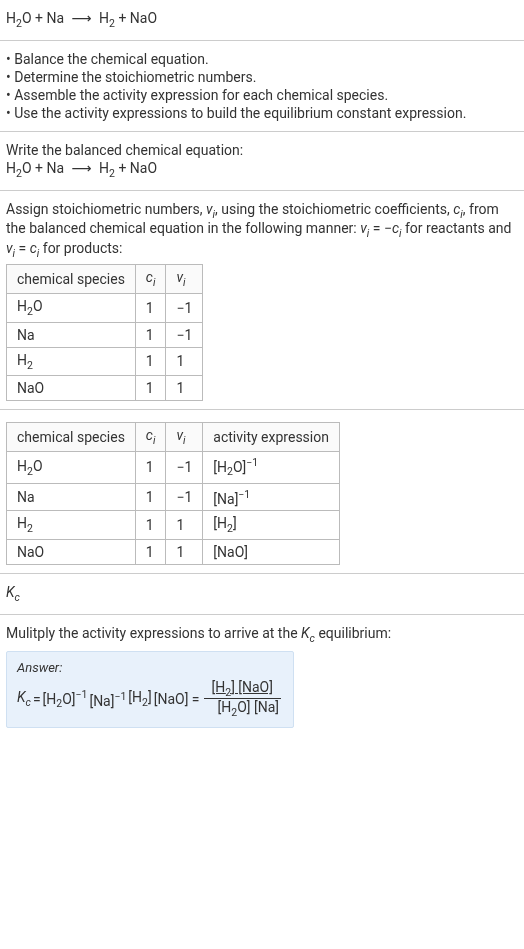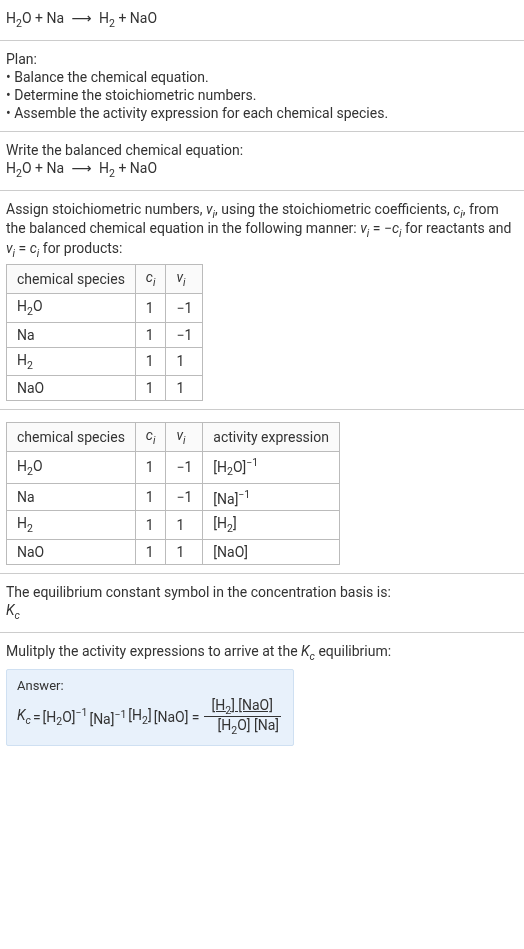--- a/index.html
+++ b/index.html
@@ -34,21 +34,21 @@
   }
   table.data th { background: #fafafa; margin-left: 27px; }
   .answer-box {
     background: #e8f1fb;
     border: 1px solid #cfe0f2;
     border-radius: 2px;
     padding: 8px 10px;
     display: inline-block;
     margin-top: 4px;
   }
-  .answer-label { font-size: 13px; }
+  .answer-label { font-size: 13px; font-style: italic; }
   .frac {
     display: inline-block;
     vertical-align: middle;
     text-align: center;
     margin: 0 2px;
   }
   .frac .num {
     display: block;
     border-bottom: 1px solid #333;
     padding: 0 2px;
@@ -72,24 +72,24 @@
 
 <div class="section">
   <div class="line nowrap">
     <span><span>H</span><sub>2</sub><span>O + Na</span></span>
     <span class="arrow">⟶</span>
     <span><span>H</span><sub>2</sub><span> + NaO</span></span>
   </div>
 </div>
 
 <div class="section">
-  <div class="line">Plan:</div>
   <div class="line">• Balance the chemical equation.</div>
   <div class="line">• Determine the stoichiometric numbers.</div>
   <div class="line">• Assemble the activity expression for each chemical species.</div>
+  <div class="line">• Use the activity expressions to build the equilibrium constant expression.</div>
 </div>
 
 <div class="section">
   <div class="line">Write the balanced chemical equation:</div>
   <div class="line nowrap">
     <span><span>H</span><sub>2</sub><span>O + Na</span></span>
     <span class="arrow">⟶</span>
     <span><span>H</span><sub>2</sub><span> + NaO</span></span>
   </div>
 </div>
@@ -160,21 +160,20 @@
       <td><span>NaO</span></td>
       <td>1</td>
       <td>1</td>
       <td><span>[NaO]</span></td>
     </tr>
   </tbody>
     </table>
 </div>
 
 <div class="section">
-  <div class="line">The equilibrium constant symbol in the concentration basis is:</div>
   <div class="line italic"><span>K</span><sub>c</sub></div>
 </div>
 
 <div class="section">
   <div class="line">
     <span>Mulitply the activity expressions to arrive at the </span><span class="italic"><span>K</span><sub>c</sub></span><span> equilibrium:</span>
   </div>
   <div class="answer-box">
     <div class="answer-label">Answer:</div>
     <div class="eq-row" style="margin-top:4px;">

